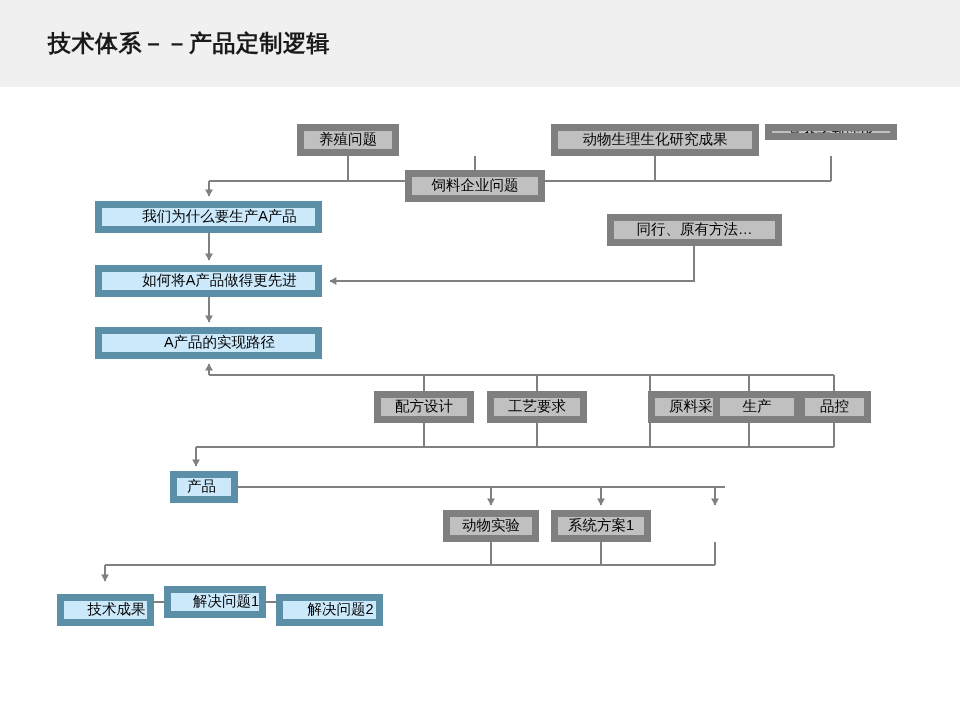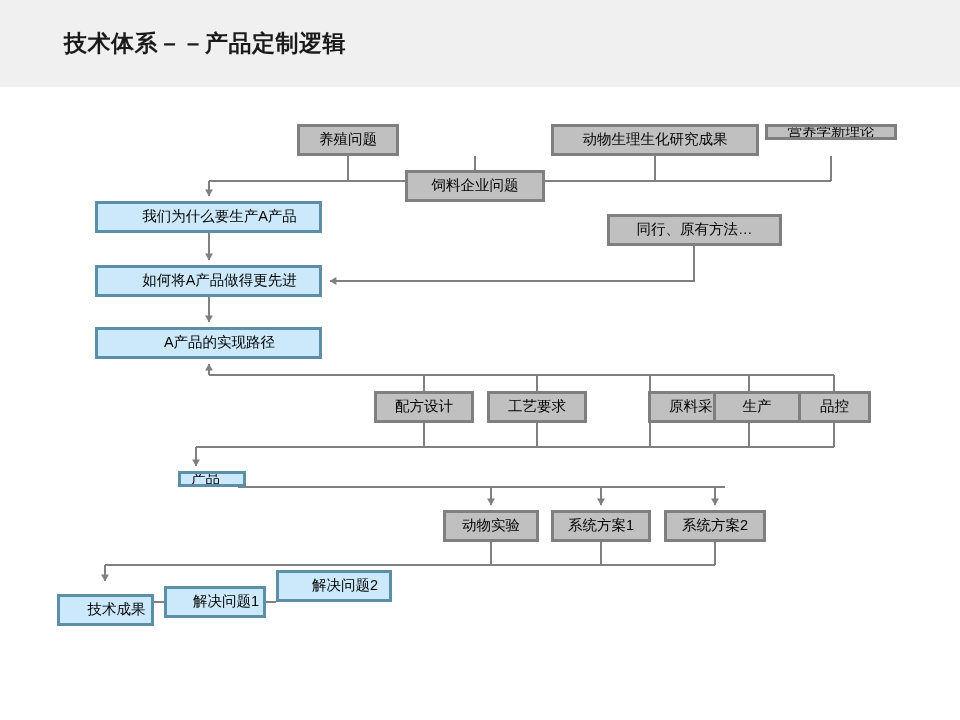--- a/index.html
+++ b/index.html
@@ -30,33 +30,32 @@
   }
   #slide-title {
     position: absolute;
     left: 48px;
     top: 28px;
     font-size: 23px;
     font-weight: bold;
     color: #1a1a1a;
     letter-spacing: 0.5px;
     white-space: nowrap;
-    margin-left: 16px;
   }
   #connectors {
     position: absolute;
     left: 0; top: 0;
     width: 960px;
     height: 720px;
     pointer-events: none;
   }
   .node {
     position: absolute;
     box-sizing: border-box;
-    border: 3px solid #1d4ed8;
+    border: 7px solid #1d4ed8;
     display: flex;
     align-items: center;
     justify-content: center;
     font-size: 14.5px;
     color: #000000;
     line-height: 1.1;
     white-space: nowrap;
     overflow: hidden;
   }
   .node.gray {
@@ -167,23 +166,22 @@
   <div class="node blue" style="left:95px;top:327px;width:227px;height:32px;">A产品的实现路径</div>
 
   <div class="node gray" style="left:607px;top:214px;width:175px;height:32px;">同行、原有方法…</div>
 
   <div class="node gray" style="left:374px;top:391px;width:100px;height:32px;">配方设计</div>
   <div class="node gray" style="left:487px;top:391px;width:100px;height:32px;">工艺要求</div>
   <div class="node gray" style="left:600px;top:391px;width:100px;height:32px;margin-left:48px;">原料采购</div>
   <div class="node gray" style="left:713px;top:391px;width:88px;height:32px;">生产</div>
   <div class="node gray" style="left:798px;top:391px;width:73px;height:32px;">品控</div>
 
-  <div class="node blue left-align" style="left:170px;top:471px;width:68px;height:16px;margin-left:8px;">产品</div>
+  <div class="node blue left-align" style="left:170px;top:471px;width:68px;height:32px;">产品</div>
 
   <div class="node gray" style="left:443px;top:510px;width:96px;height:32px;">动物实验</div>
   <div class="node gray" style="left:551px;top:510px;width:100px;height:32px;">系统方案1</div>
-  <div class="node gray" style="left:664px;top:510px;width:102px;height:32px;">系统方案2</div>
 
   <div class="node blue" style="left:57px;top:586px;width:97px;height:32px;margin-top:8px;">技术成果</div>
   <div class="node blue" style="left:164px;top:586px;width:102px;height:32px;">解决问题1</div>
-  <div class="node blue" style="left:276px;top:570px;width:116px;height:32px;">解决问题2</div>
+  <div class="node blue" style="left:276px;top:594px;width:107px;height:32px;">解决问题2</div>
 
 </div>
 
 </body></html>

